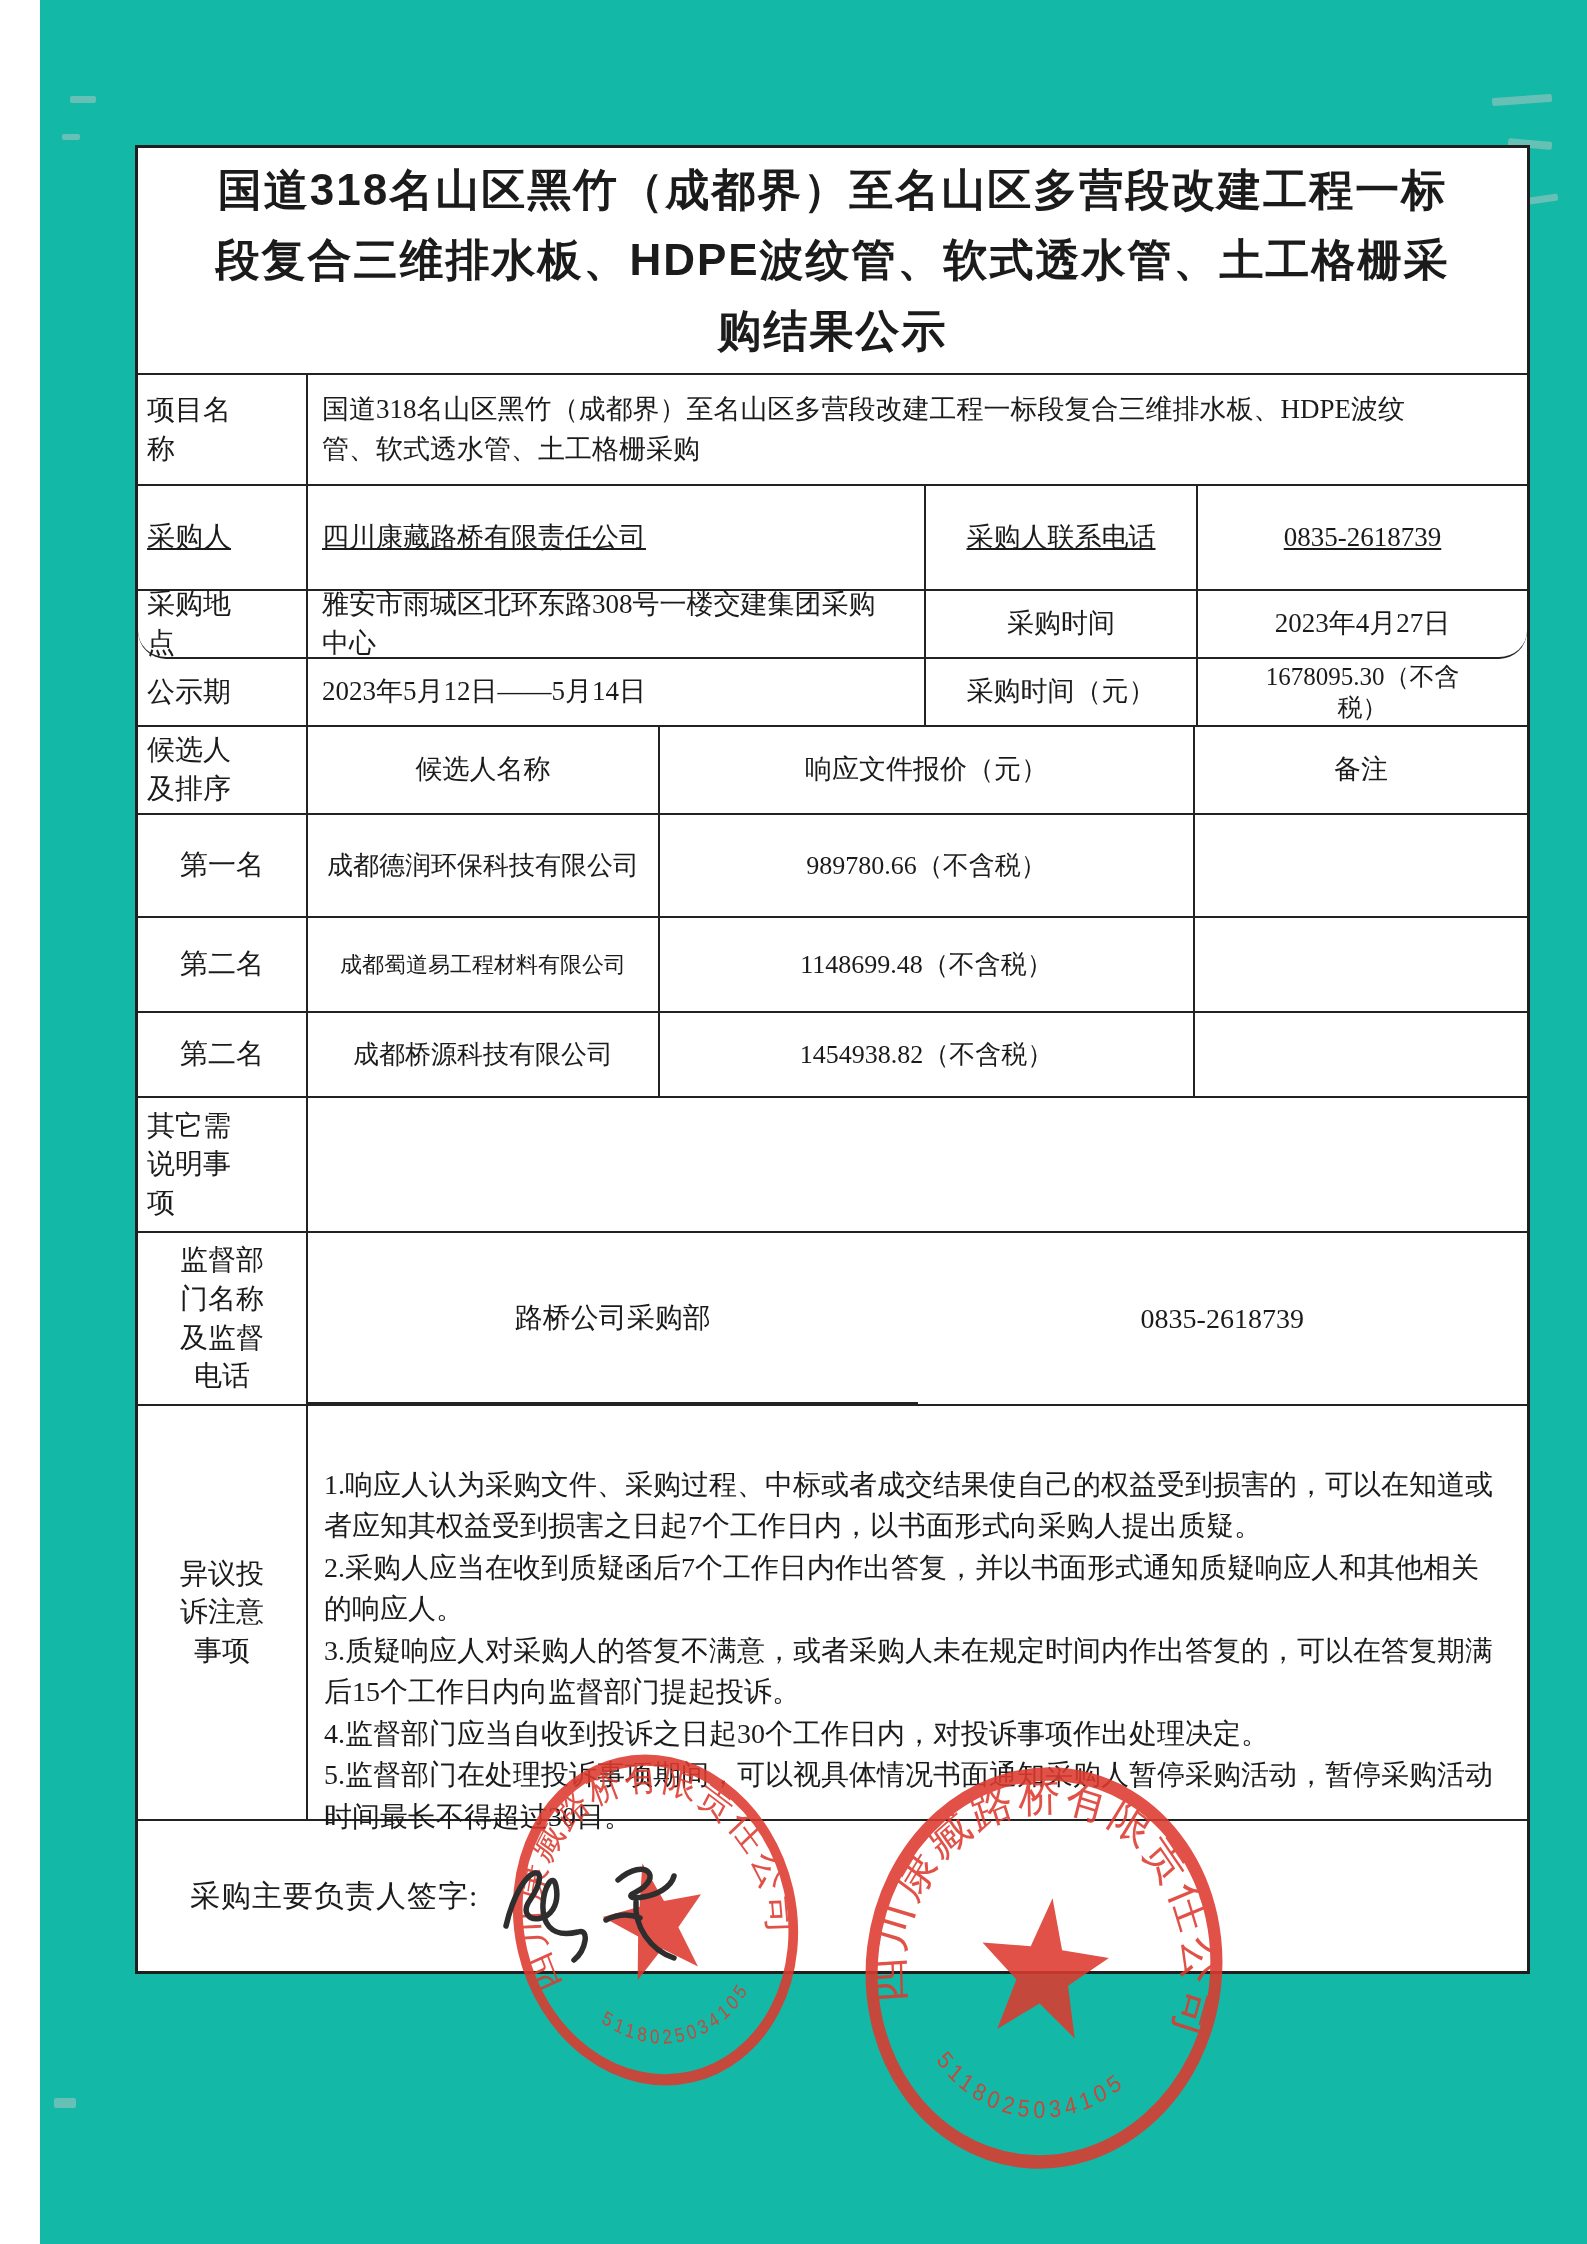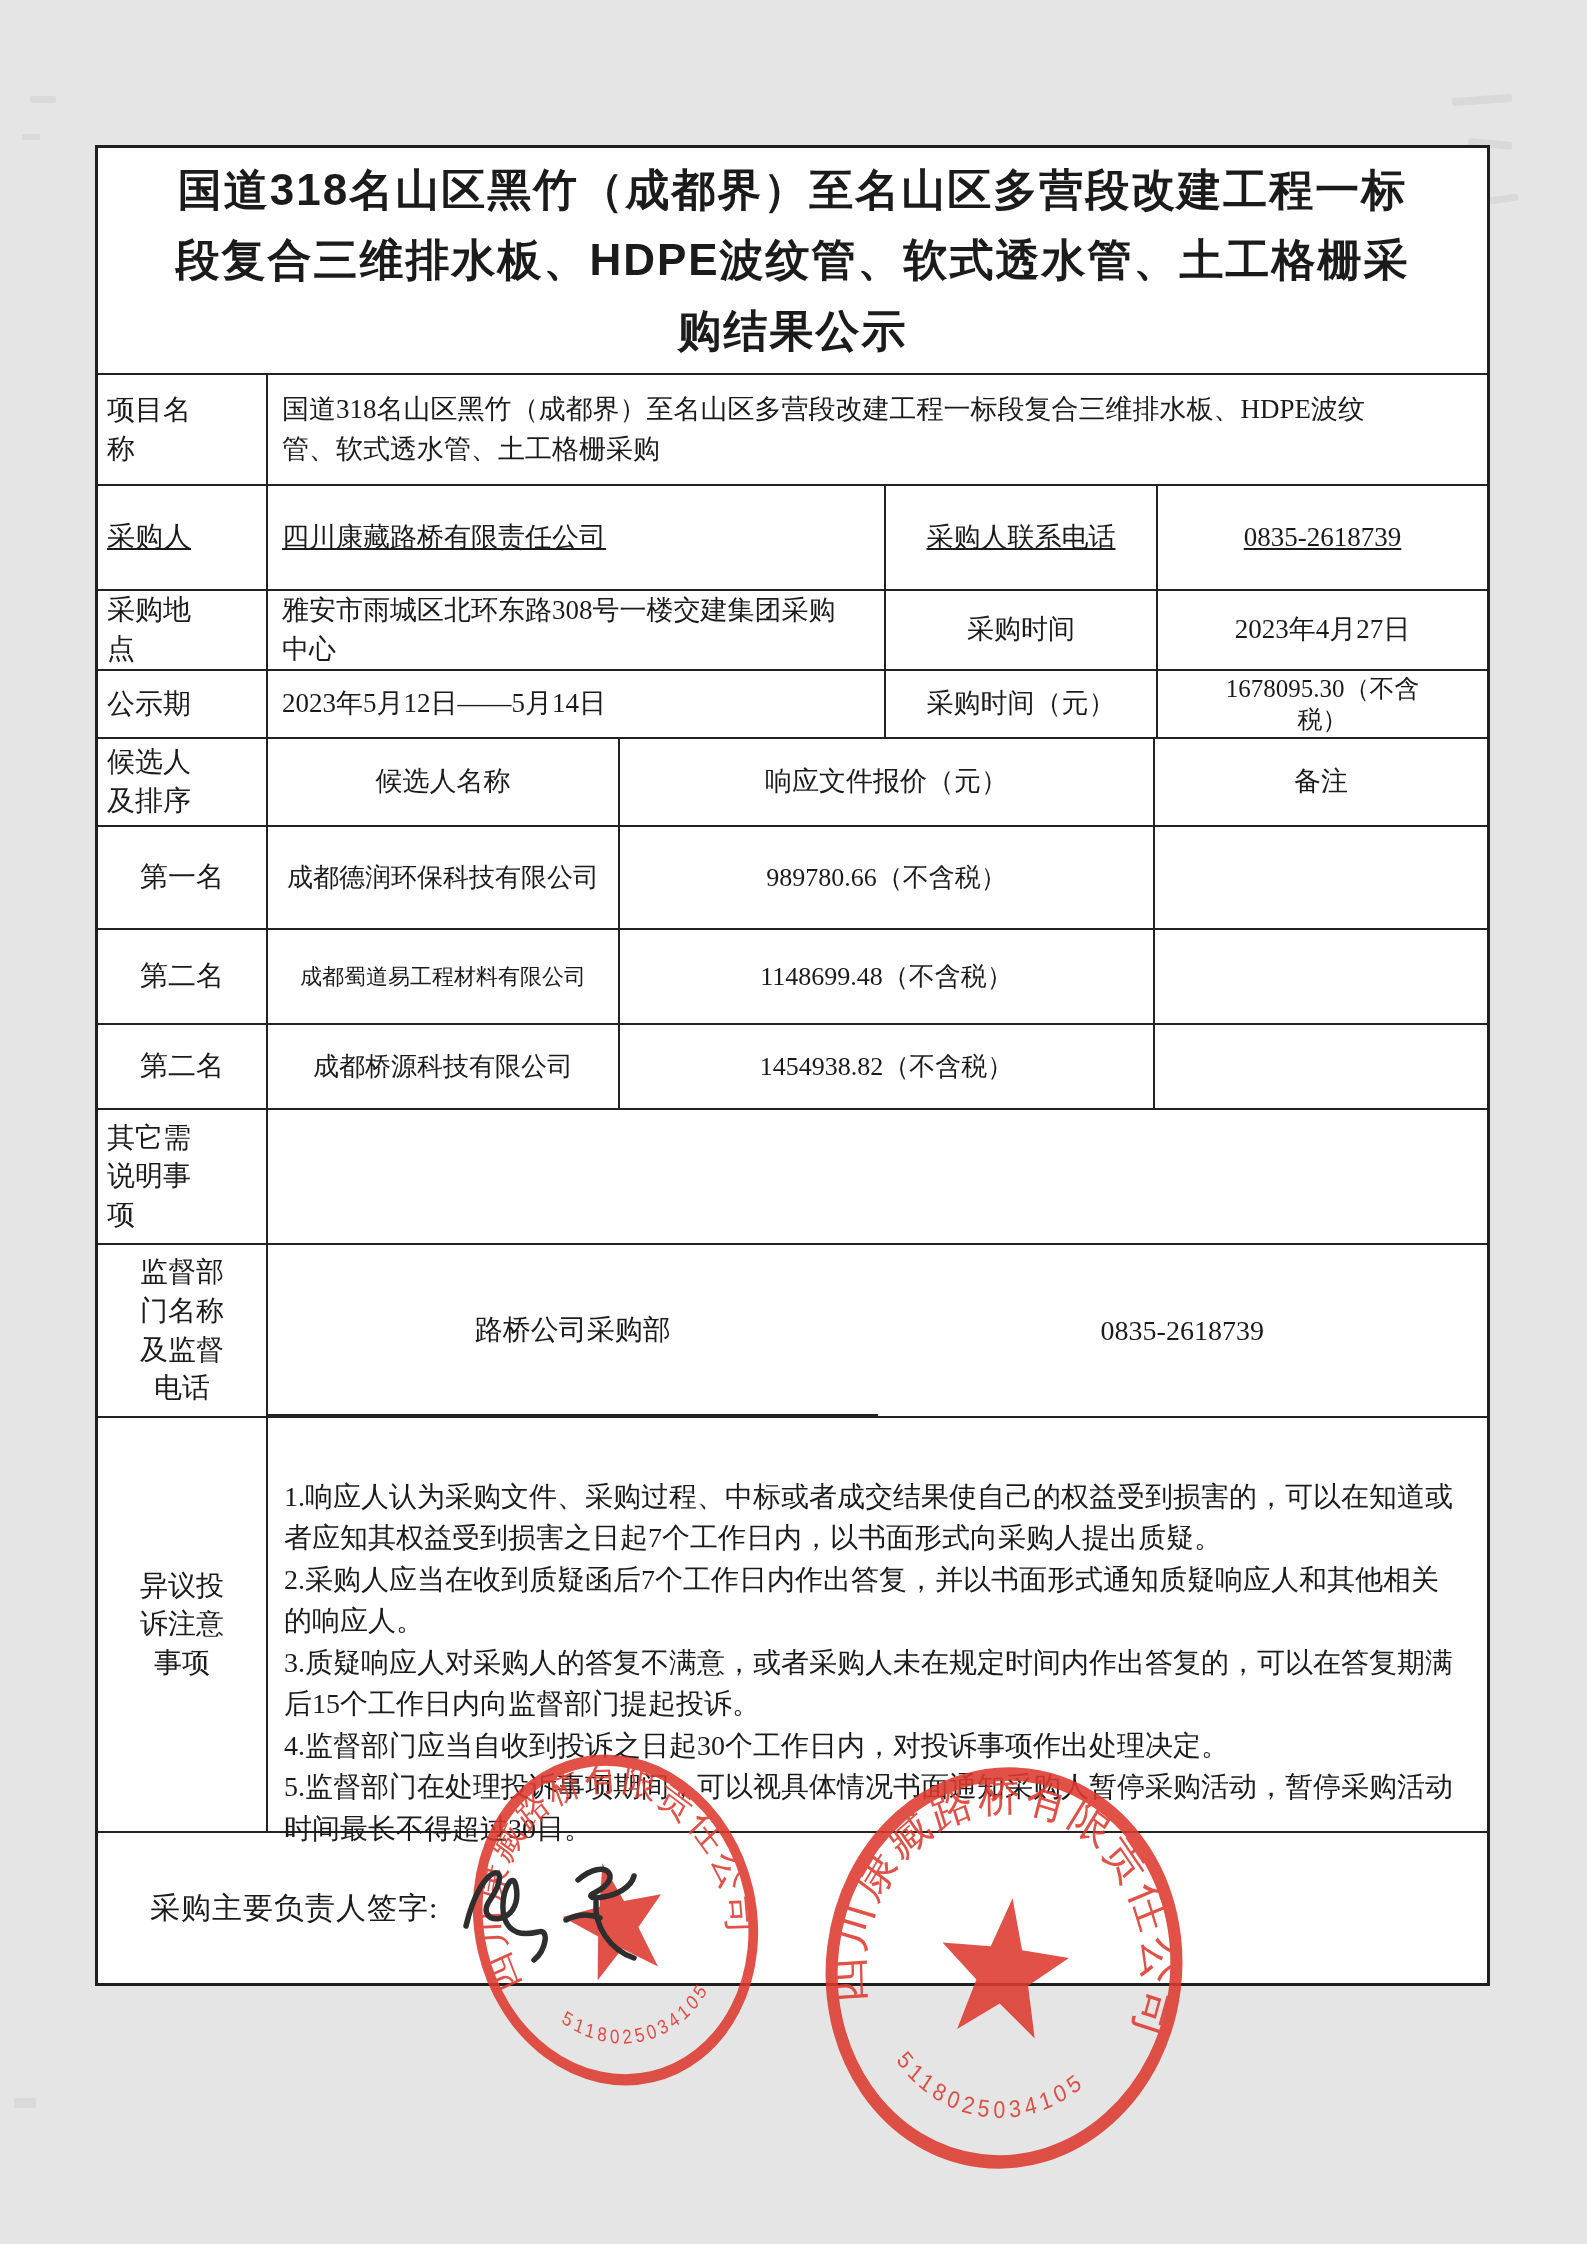--- a/index.html
+++ b/index.html
@@ -1,20 +1,20 @@
 <!DOCTYPE html>
 <html><head>
 <meta charset="utf-8">
 <style>
   html,body{margin:0;padding:0;}
   body{
     width:1587px;height:2244px;position:relative;background:#ffffff;
     font-family:"Liberation Serif", serif;color:#1b1b1b;overflow:hidden;
   }
-  .page{position:absolute;inset:0;background:#e5e5e5;}
+  .page{position:absolute;inset:0;background:#14b8a6;margin-left:40px;}
   
   .artifact{position:absolute;background:#c9c9c9;opacity:.45;border-radius:2px;}
   .doc-table{
     position:absolute;left:95px;top:145px;width:1395px;
     border:3px solid #1f1f1f;background:#fff;box-sizing:border-box;
     display:flex;flex-direction:column;
   }
   .row{display:flex;flex-direction:row;border-bottom:2px solid #222;box-sizing:border-box;}
   .row:last-child{border-bottom:none;}
   .cell{box-sizing:border-box;border-right:2px solid #222;display:flex;align-items:center;}
@@ -27,21 +27,21 @@
   
   .title-row{height:225px;border-bottom:2px solid #222;display:flex;align-items:center;justify-content:center;}
   .title-text{
     font-family:"Liberation Sans", sans-serif;font-weight:bold;
     font-size:44px;line-height:1.6;letter-spacing:2px;text-align:center;
     white-space:pre-line;padding:0 40px;
   }
   
   .h-project{height:111px;}
   .h-purchaser{height:105px;text-decoration:underline;}
-  .h-location{height:80px;}
+  .h-location{height:68px;border-radius:28px;}
   .h-publicity{height:68px;}
   .h-chead{height:88px;}
   .h-c1{height:103px;}
   .h-c2{height:95px;}
   .h-c3{height:85px;}
   .h-other{height:135px;}
   .h-supervise{height:173px;}
   .h-dispute{height:415px;}
   .h-sign{height:150px;}
   

